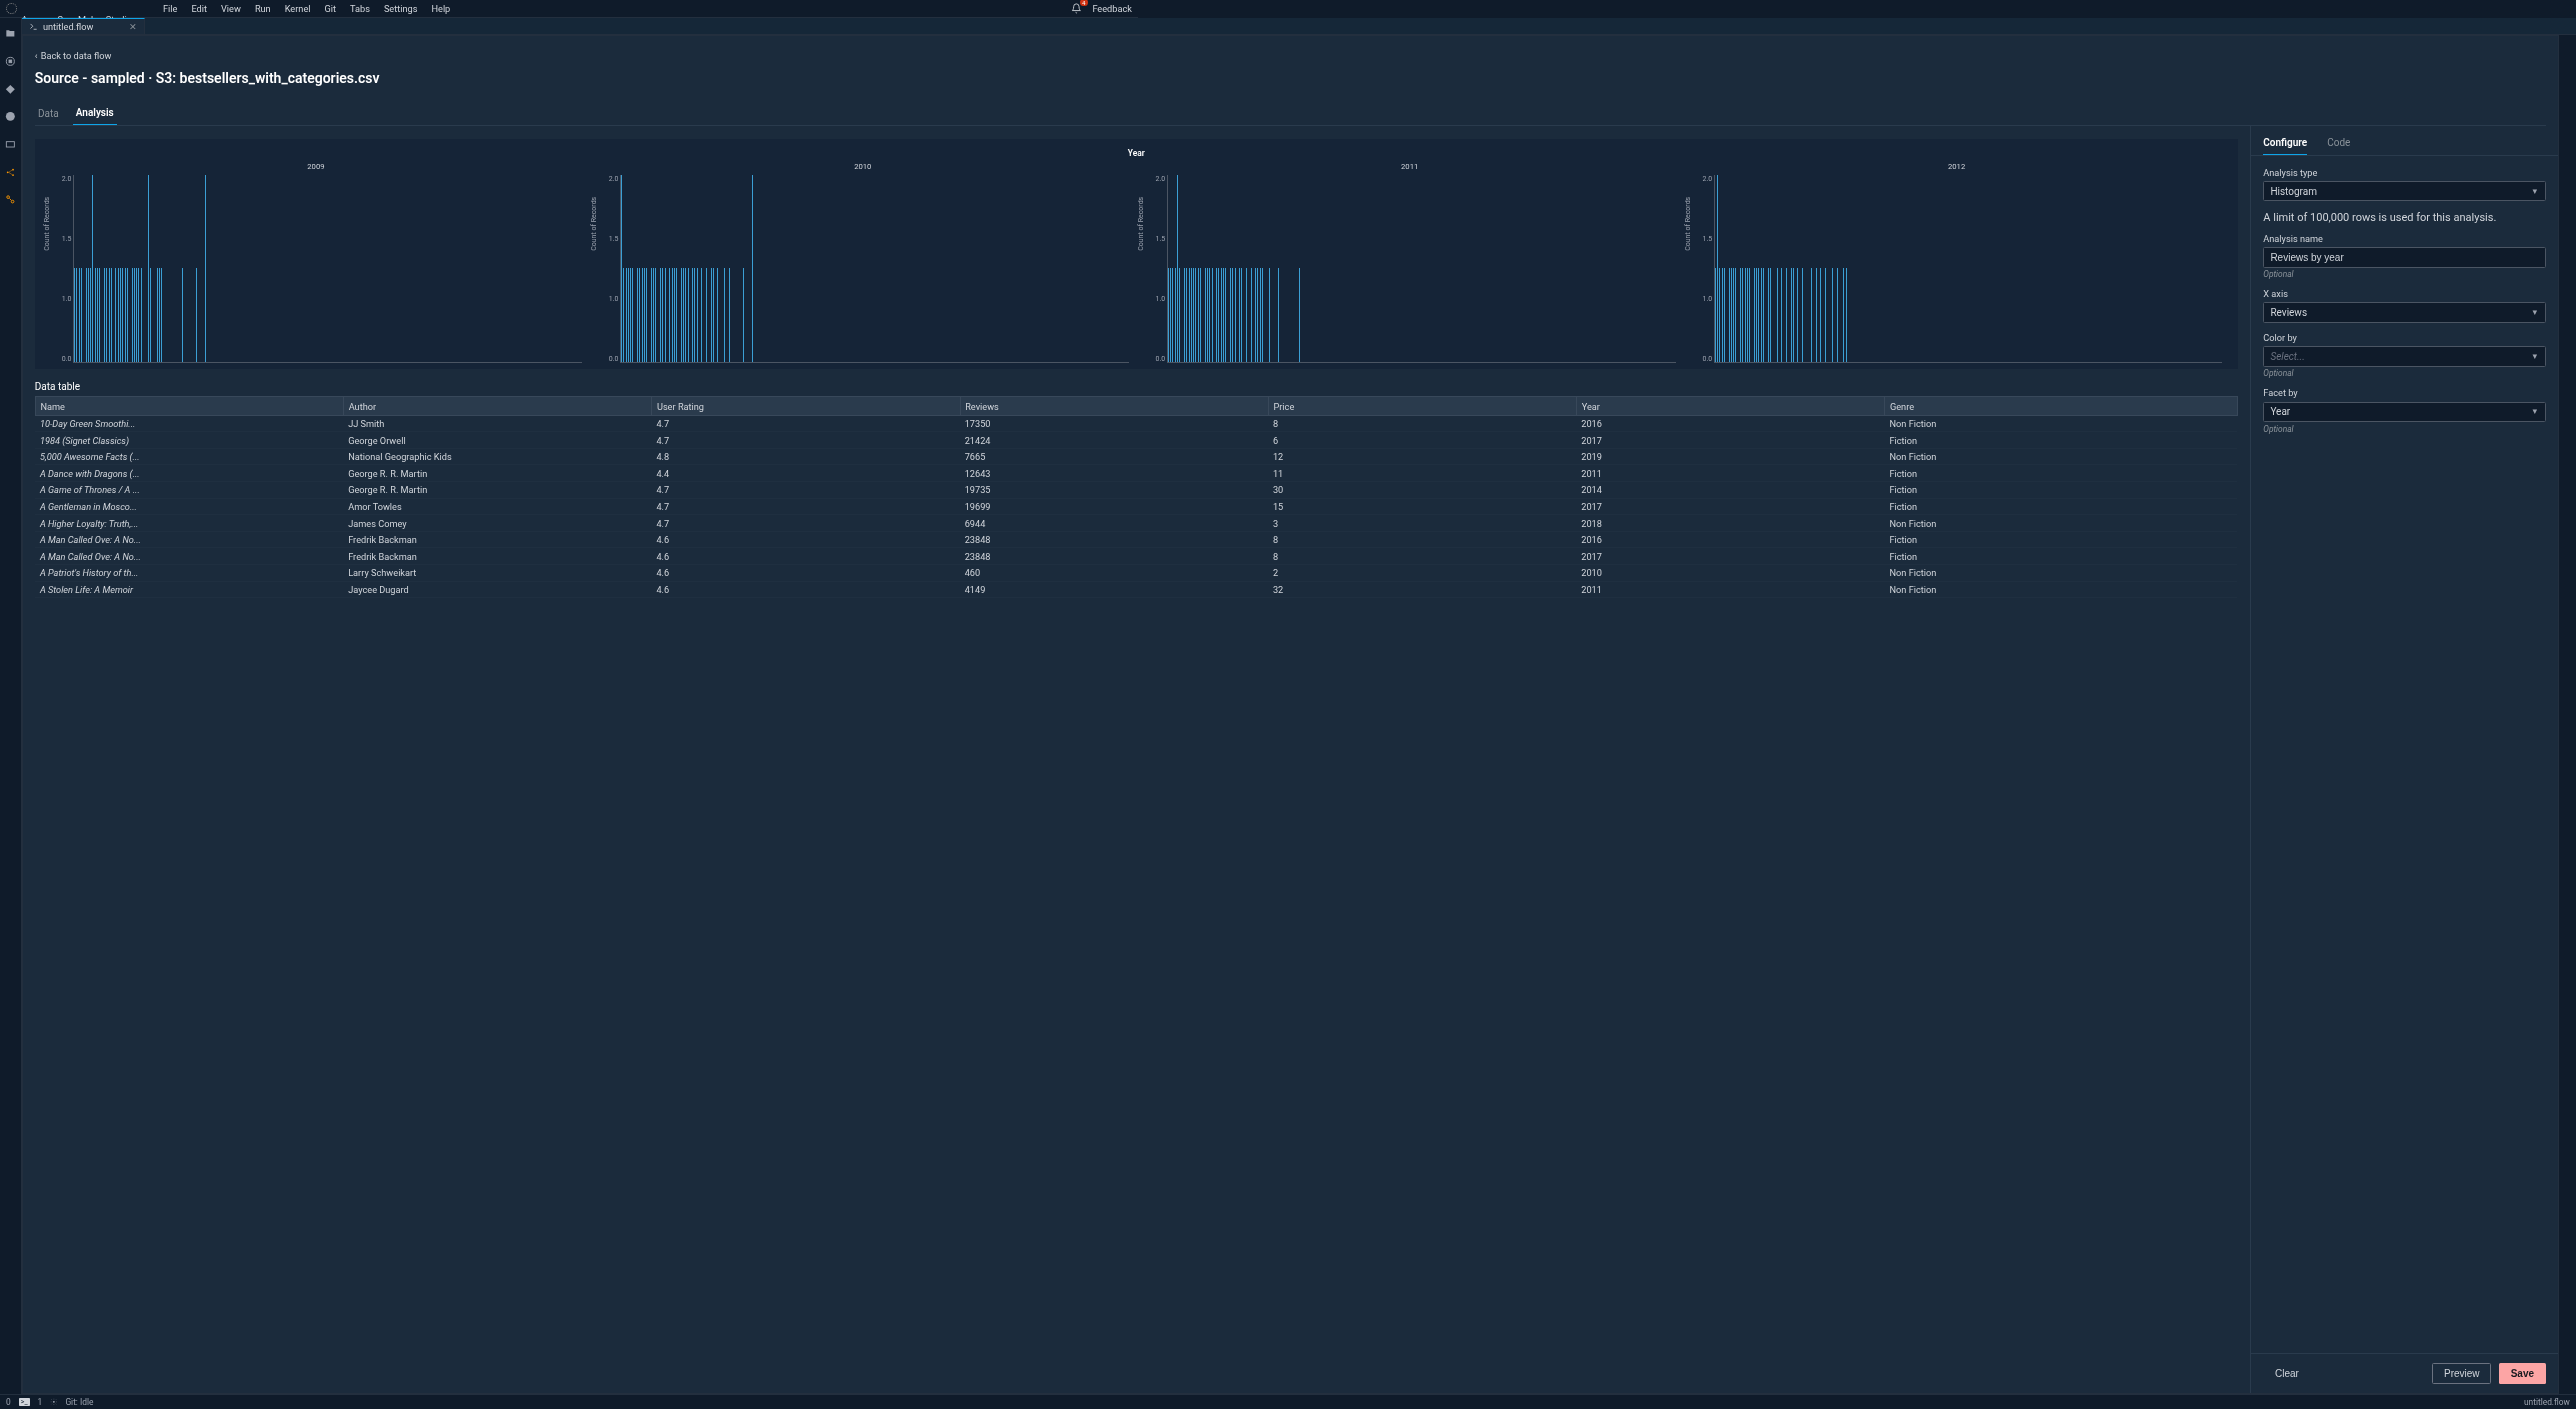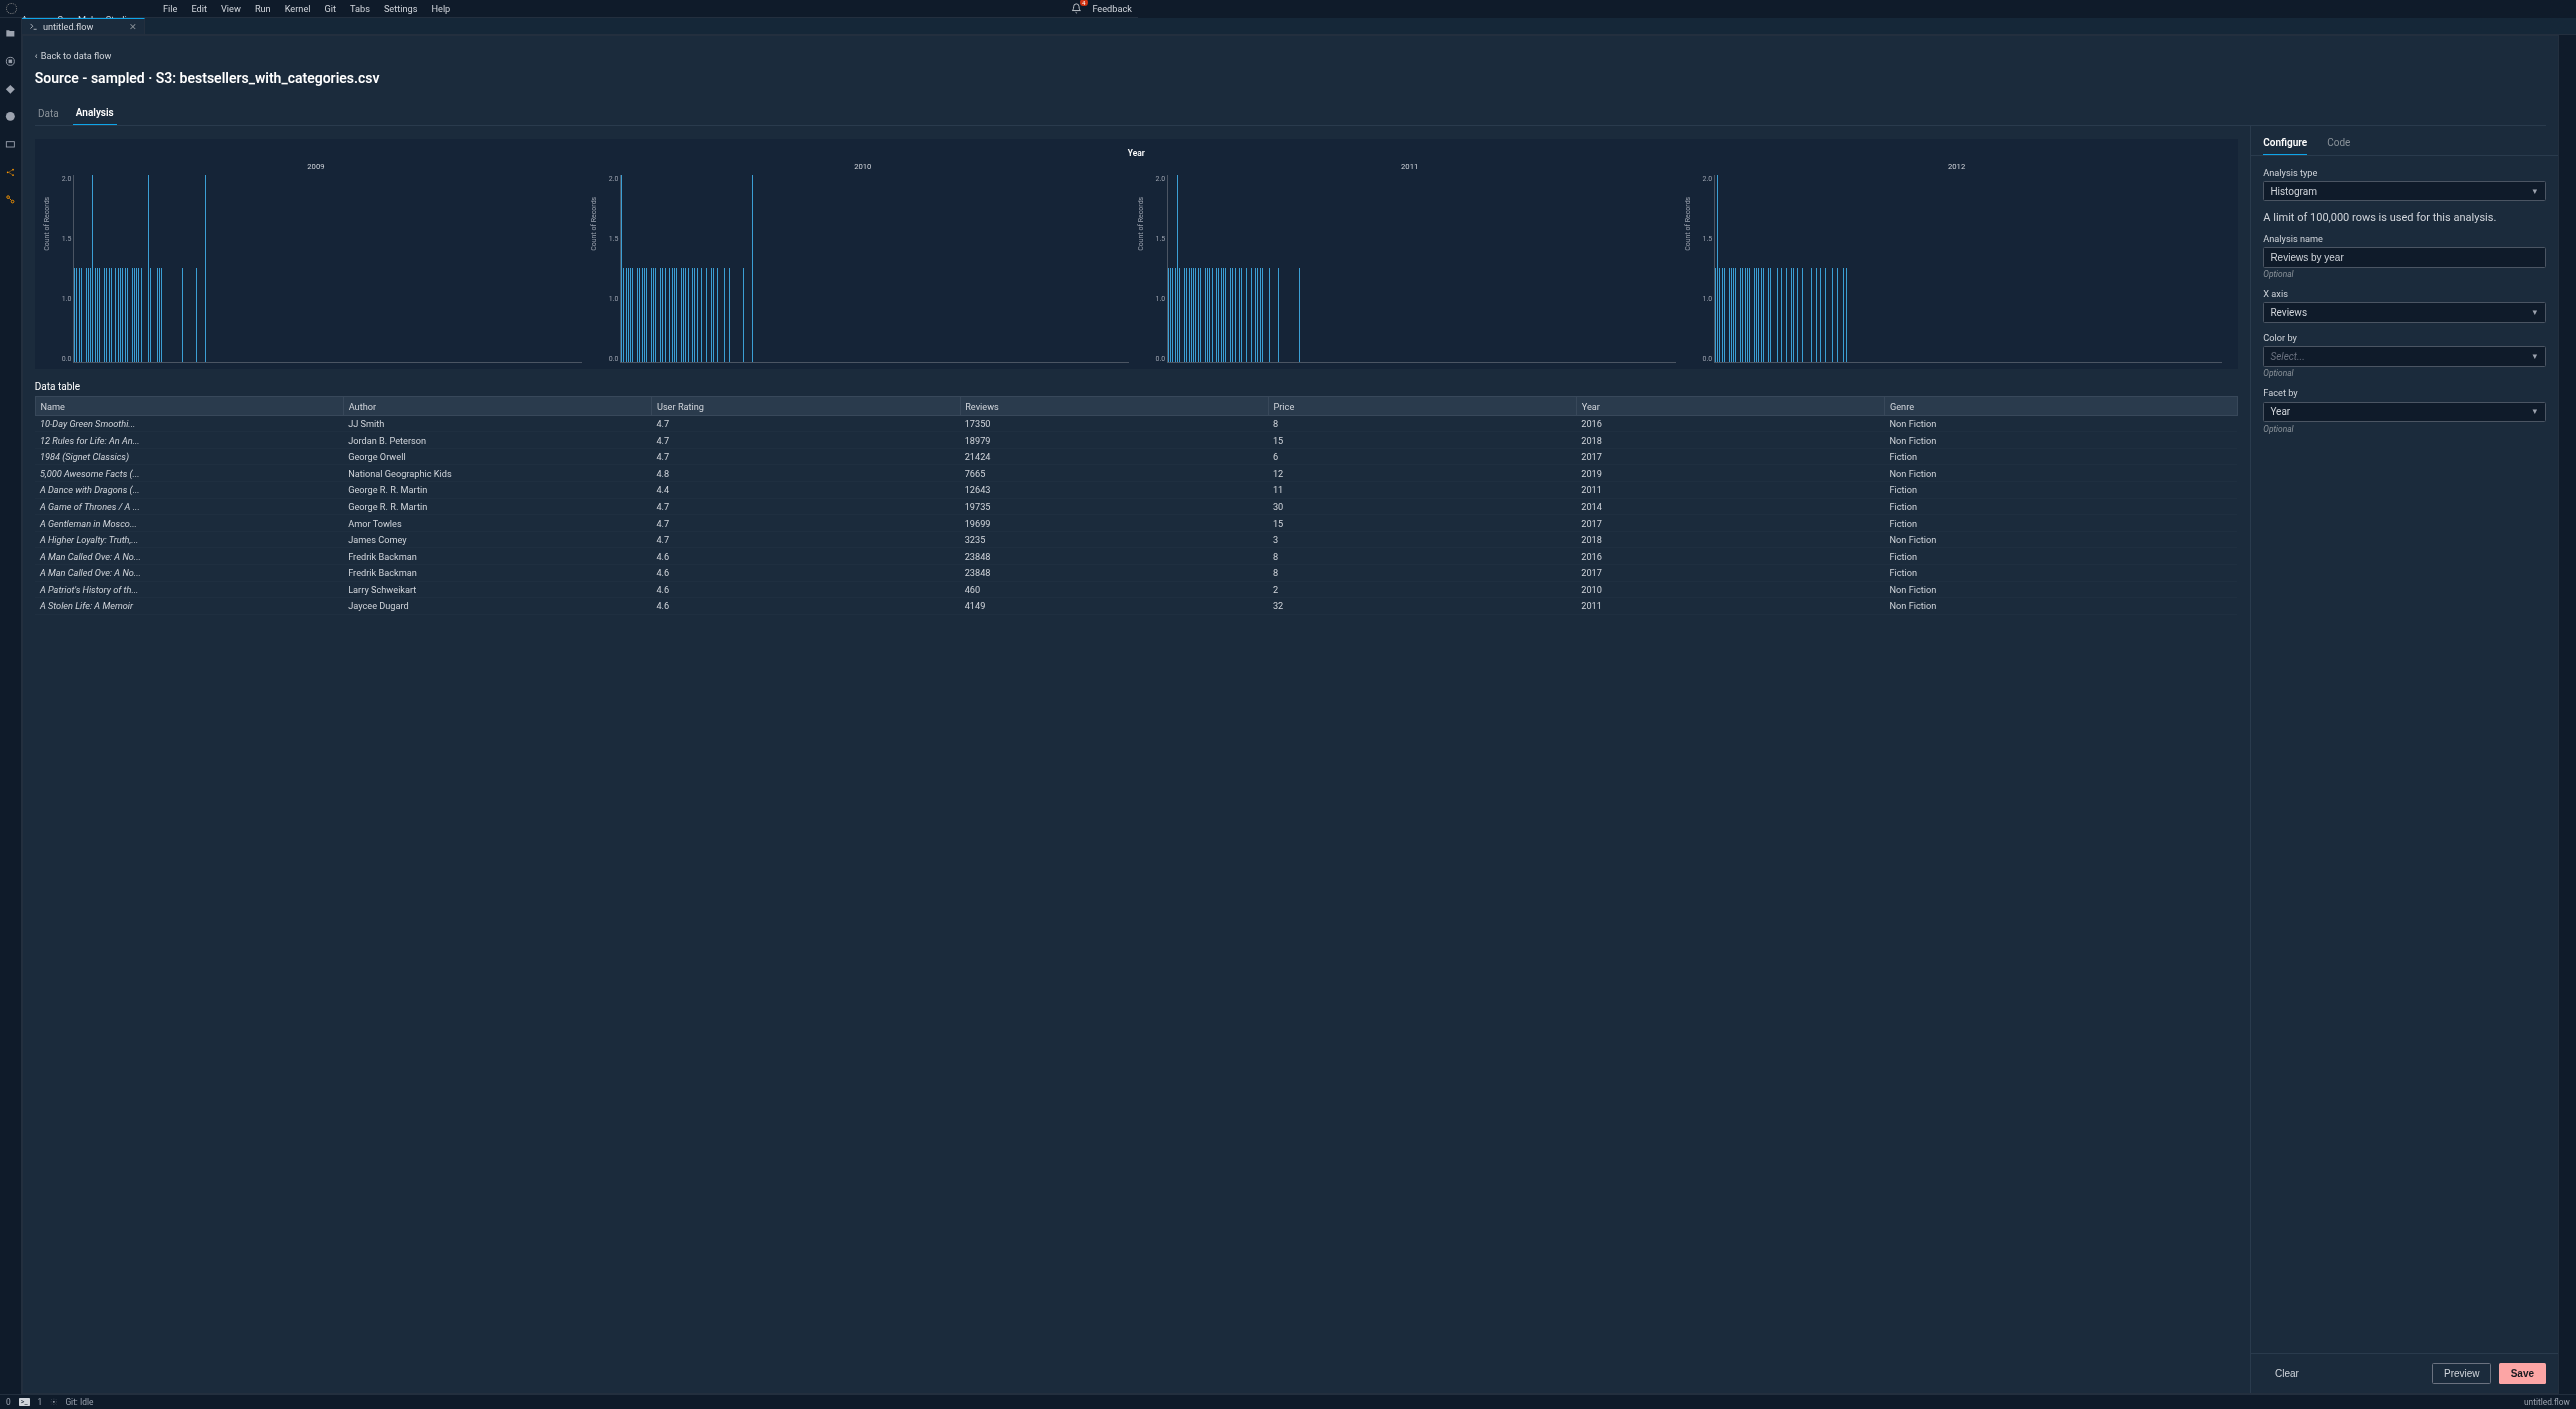--- a/index.html
+++ b/index.html
@@ -604,29 +604,20 @@
                 <tr>
                   <td>10-Day Green Smoothi...</td>
                   <td>JJ Smith</td>
                   <td>4.7</td>
                   <td>17350</td>
                   <td>8</td>
                   <td>2016</td>
                   <td>Non Fiction</td>
                 </tr>
                 <tr>
-                  <td>12 Rules for Life: An An...</td>
-                  <td>Jordan B. Peterson</td>
-                  <td>4.7</td>
-                  <td>18979</td>
-                  <td>15</td>
-                  <td>2018</td>
-                  <td>Non Fiction</td>
-                </tr>
-                <tr>
                   <td>1984 (Signet Classics)</td>
                   <td>George Orwell</td>
                   <td>4.7</td>
                   <td>21424</td>
                   <td>6</td>
                   <td>2017</td>
                   <td>Fiction</td>
                 </tr>
                 <tr>
                   <td>5,000 Awesome Facts (...</td>
@@ -661,21 +652,21 @@
                   <td>4.7</td>
                   <td>19699</td>
                   <td>15</td>
                   <td>2017</td>
                   <td>Fiction</td>
                 </tr>
                 <tr>
                   <td>A Higher Loyalty: Truth,...</td>
                   <td>James Comey</td>
                   <td>4.7</td>
-                  <td>3235</td>
+                  <td>6944</td>
                   <td>3</td>
                   <td>2018</td>
                   <td>Non Fiction</td>
                 </tr>
                 <tr>
                   <td>A Man Called Ove: A No...</td>
                   <td>Fredrik Backman</td>
                   <td>4.6</td>
                   <td>23848</td>
                   <td>8</td>

